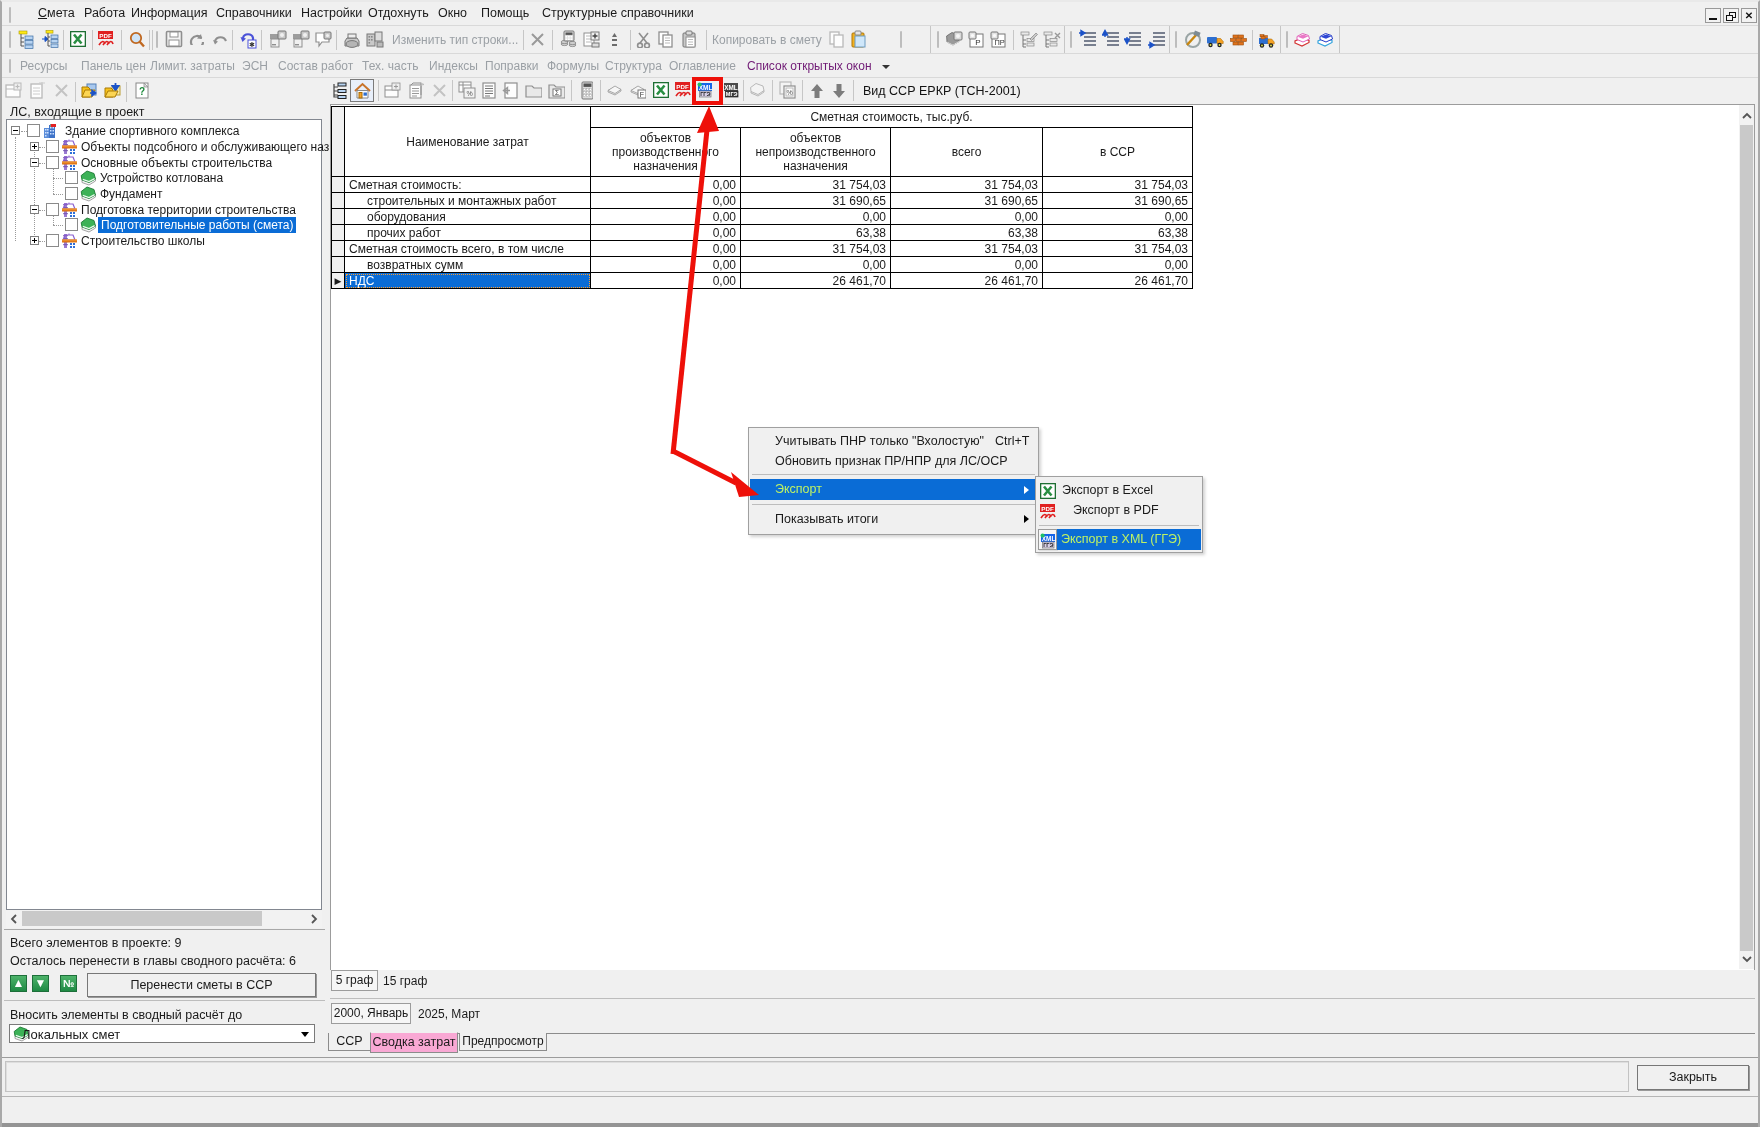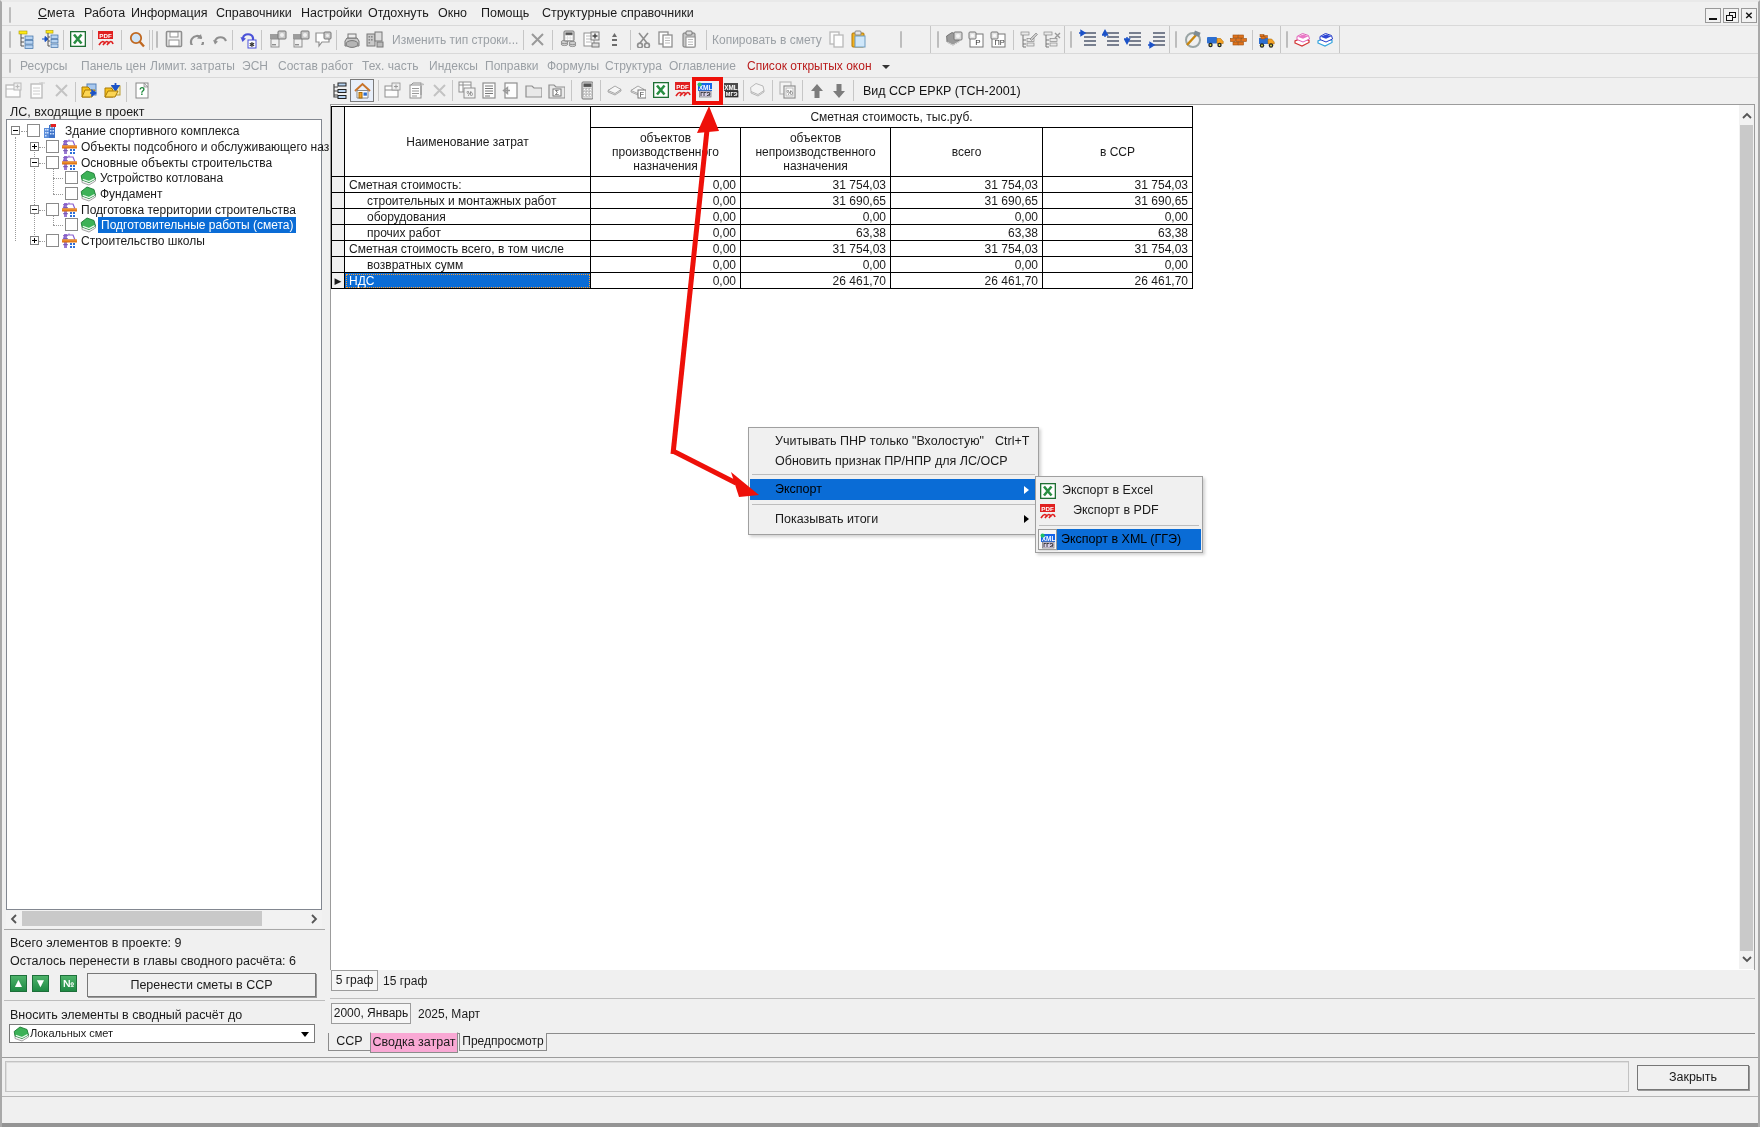--- a/index.html
+++ b/index.html
@@ -40,21 +40,21 @@
 
 .sbtrack{background:#f2f2f2}
 
 .btn3d{background:#f0f0f0;border:1px solid #777;box-shadow:1px 1px 0 #999;text-align:center}
 .gbtn{width:17px;height:17px;border:1px solid #1d6f3a;background:linear-gradient(#4db36a,#1f8a44);
  color:#fff;text-align:center;font-weight:bold}
 
 .menu{background:#f0f0f0;border:1px solid #a0a0a0;box-shadow:2px 2px 3px rgba(0,0,0,.18)}
 .mitem{position:absolute;left:1px;right:1px;font-size:12.5px;line-height:20px;padding-left:25px;white-space:nowrap}
 .msep{position:absolute;left:3px;right:3px;height:1px;background:#bdbdbd}
-.hi{background:#0a6cd6;color:#000000}
+.hi{background:#0a6cd6;color:#bef264}
 .arr{position:absolute;width:0;height:0;border-left:5px solid #000;border-top:4px solid transparent;border-bottom:4px solid transparent}
 .arr.w{border-left-color:#fff}
 
 .scell{position:absolute;top:1126px;height:24px;border:1px solid #b9b9b9;
  box-shadow:inset 1px 1px 0 #dcdcdc;background:#fef9c3}
 </style></head>
 <body>
 <div id="win">
 <svg width="0" height="0" style="position:absolute">
 <defs>
@@ -423,21 +423,21 @@
 <div class="a ti gray" style="left:79px">Панель цен</div>
 <div class="a ti gray" style="left:148px">Лимит. затраты</div>
 <div class="a ti gray" style="left:240px">ЭСН</div>
 <div class="a ti gray" style="left:276px">Состав работ</div>
 <div class="a ti gray" style="left:360px">Тех. часть</div>
 <div class="a ti gray" style="left:427px">Индексы</div>
 <div class="a ti gray" style="left:483px">Поправки</div>
 <div class="a ti gray" style="left:545px">Формулы</div>
 <div class="a ti gray" style="left:603px">Структура</div>
 <div class="a ti gray" style="left:667px">Оглавление</div>
-<div class="a ti" style="left:745px;color:#b91c1c">Список открытых окон</div>
+<div class="a ti" style="left:745px;color:#701a75">Список открытых окон</div>
 <div class="a" style="left:880px;top:63px;width:0;height:0;border-top:4px solid #333;border-left:4px solid transparent;border-right:4px solid transparent"></div>
 <div class="a hline" style="top:75px"></div>
 
 <div id="tb2" class="a" style="left:0;top:76px;width:1756px;height:26px">
 <svg class="a" style="left:3px;top:4px" width="17" height="17" viewBox="0 0 17 17">
         <rect x="1" y="3" width="14" height="12" fill="#fdfdfd" stroke="#b9b9b9" stroke-width="1.3"></rect>
         <path d="M1 7 h14" stroke="#b9b9b9"></path>
         <rect x="9" y="1" width="7" height="7" fill="#eee" stroke="#b9b9b9"></rect>
         <path d="M12.5 2.5 v4 M10.5 4.5 h4" stroke="#bbb" stroke-width="1.2"></path>
       </svg>
@@ -706,21 +706,21 @@
 <div class="a gbtn" style="left:8px;top:973px">▲</div>
 <div class="a gbtn" style="left:30px;top:973px">▼</div>
 <div class="a gbtn" style="left:58px;top:973px;font-size:10px;line-height:15px">№</div>
 <div class="a btn3d" style="left:85px;top:971px;width:229px;height:24px;line-height:22px;font-size:12.5px">Перенести сметы в ССР</div>
 <div class="a" style="left:2px;top:998px;width:321px;height:1px;background:#bdbdbd"></div>
 <div class="a" style="left:8px;top:1006px;font-size:12.5px">Вносить элементы в сводный расчёт до</div>
 <div class="a" style="left:7px;top:1022px;width:306px;height:19px;background:#fff;border:1px solid #7a7a7a">
  <svg class="a" style="left:3px;top:1px" width="17" height="16" viewBox="0 0 17 16">
         <use href="#book"></use>
       </svg>
- <span class="a" style="left:20px;top:2px;font-size:11px">Локальных смет</span>
+ <span class="a" style="left:12px;top:2px;font-size:13px">Локальных смет</span>
  <div class="a" style="right:5px;top:7px;width:0;height:0;border-top:5px solid #000;border-left:4px solid transparent;border-right:4px solid transparent"></div>
 </div>
 
 <div class="a" style="left:328px;top:102px;width:1425px;height:866px;background:#fff;border:1px solid #9c9c9c;border-bottom:none"></div>
 
 <div class="a sbtrack" style="left:1737px;top:103px;width:15px;height:864px">
  <svg class="a" style="left:3px;top:7px" width="10" height="8" viewBox="0 0 10 8">
         <path d="M1 6 L5 2 L9 6" fill="none" stroke="#555" stroke-width="1.8"></path>
       </svg>
  <div class="a" style="left:1px;top:20px;width:13px;height:826px;background:#c9c9c9"></div>

